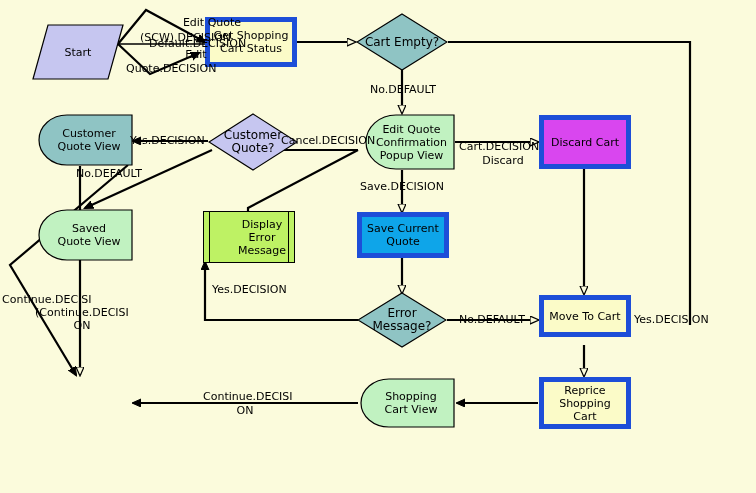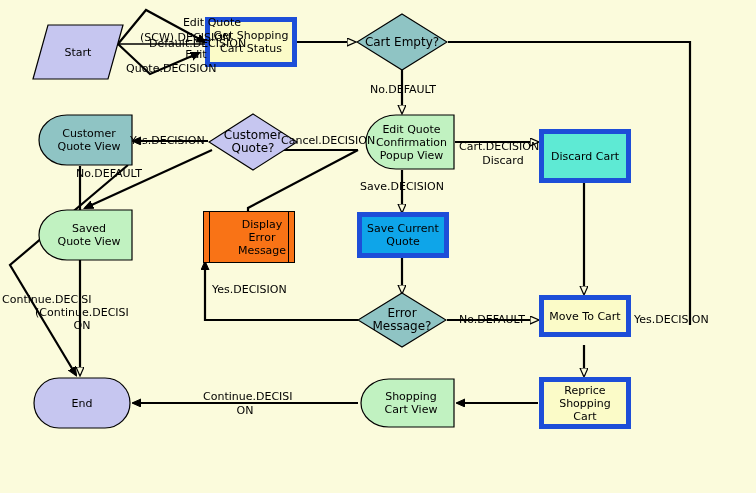--- a/index.html
+++ b/index.html
@@ -184,21 +184,21 @@
     <svg width="97" height="56" viewBox="0 0 97 56">
       <path d="M38,1 L96,1 L96,55 L38,55 A30,27 0 0 1 38,1 Z" fill="#c1f2c1" stroke="#000" stroke-width="1.2"></path>
     </svg>
     <div class="lbl" style="flex-direction:column; padding-left:10px;">
       <span>Edit Quote</span>
       <span>Confirmation</span>
       <span>Popup View</span>
     </div>
   </div>
 
-  <div class="node rect" style="left:539px; top:129px; width:92px; height:54px; background:#5eead4;">
+  <div class="node rect" style="left:539px; top:115px; width:92px; height:54px; background:#d946ef;">
     <span class="lbl">Discard Cart</span>
   </div>
 
   <div class="dshape" style="left:35px; top:114px; width:98px; height:52px;">
     <svg width="98" height="52" viewBox="0 0 98 52">
       <path d="M32,1 L97,1 L97,51 L32,51 A28,25 0 0 1 32,1 Z" fill="#8fc4c4" stroke="#000" stroke-width="1.2"></path>
     </svg>
     <div class="lbl" style="flex-direction:column; padding-left:10px;">
       <span>Customer</span>
       <span>Quote View</span>
@@ -218,21 +218,21 @@
   <div class="dshape" style="left:35px; top:209px; width:98px; height:52px;">
     <svg width="98" height="52" viewBox="0 0 98 52">
       <path d="M32,1 L97,1 L97,51 L32,51 A28,25 0 0 1 32,1 Z" fill="#c1f2c1" stroke="#000" stroke-width="1.2"></path>
     </svg>
     <div class="lbl" style="flex-direction:column; padding-left:10px;">
       <span>Saved</span>
       <span>Quote View</span>
     </div>
   </div>
 
-  <div class="node subproc" style="left:203px; top:211px; width:92px; height:52px; background:#f97316; flex-direction:column;padding-left:26px;">
+  <div class="node subproc" style="left:203px; top:211px; width:92px; height:52px; background:#bef264; flex-direction:column;padding-left:26px;">
     <span class="lbl">Display</span>
     <span class="lbl">Error</span>
     <span class="lbl">Message</span>
   </div>
 
   <div class="node rect" style="left:357px; top:212px; width:92px; height:46px; background:#0ea5e9; flex-direction:column;">
     <span class="lbl">Save Current</span>
     <span class="lbl">Quote</span>
   </div>
 
@@ -259,26 +259,20 @@
   <div class="dshape" style="left:357px; top:378px; width:98px; height:50px;">
     <svg width="98" height="50" viewBox="0 0 98 50">
       <path d="M32,1 L97,1 L97,49 L32,49 A28,24 0 0 1 32,1 Z" fill="#c1f2c1" stroke="#000" stroke-width="1.2"></path>
     </svg>
     <div class="lbl" style="flex-direction:column; padding-left:10px;">
       <span>Shopping</span>
       <span>Cart View</span>
     </div>
   </div>
 
-  <div class="stadium" style="left:33px; top:377px; width:98px; height:52px;">
-    <svg width="98" height="52" viewBox="0 0 98 52">
-      <rect x="1" y="1" width="96" height="50" rx="25" ry="25" fill="#c6c6f0" stroke="#000" stroke-width="1.2"></rect>
-    </svg>
-    <div class="lbl">End</div>
-  </div>
 
   <div class="edge-label" style="left:105px; top:37px;margin-left:44px;">Default.DECISION</div>
 
   <div class="edge-label ctr" style="left:152px; top:16px; width:120px;">Edit Quote</div>
   <div class="edge-label" style="left:140px; top:31px;">(SCW).DECISION</div>
 
   <div class="edge-label ctr" style="left:161px; top:48px; width:70px;">Edit</div>
   <div class="edge-label" style="left:126px; top:62px;">Quote.DECISION</div>
 
   <div class="edge-label ctr" style="left:358px; top:83px; width:90px;">No.DEFAULT</div>

